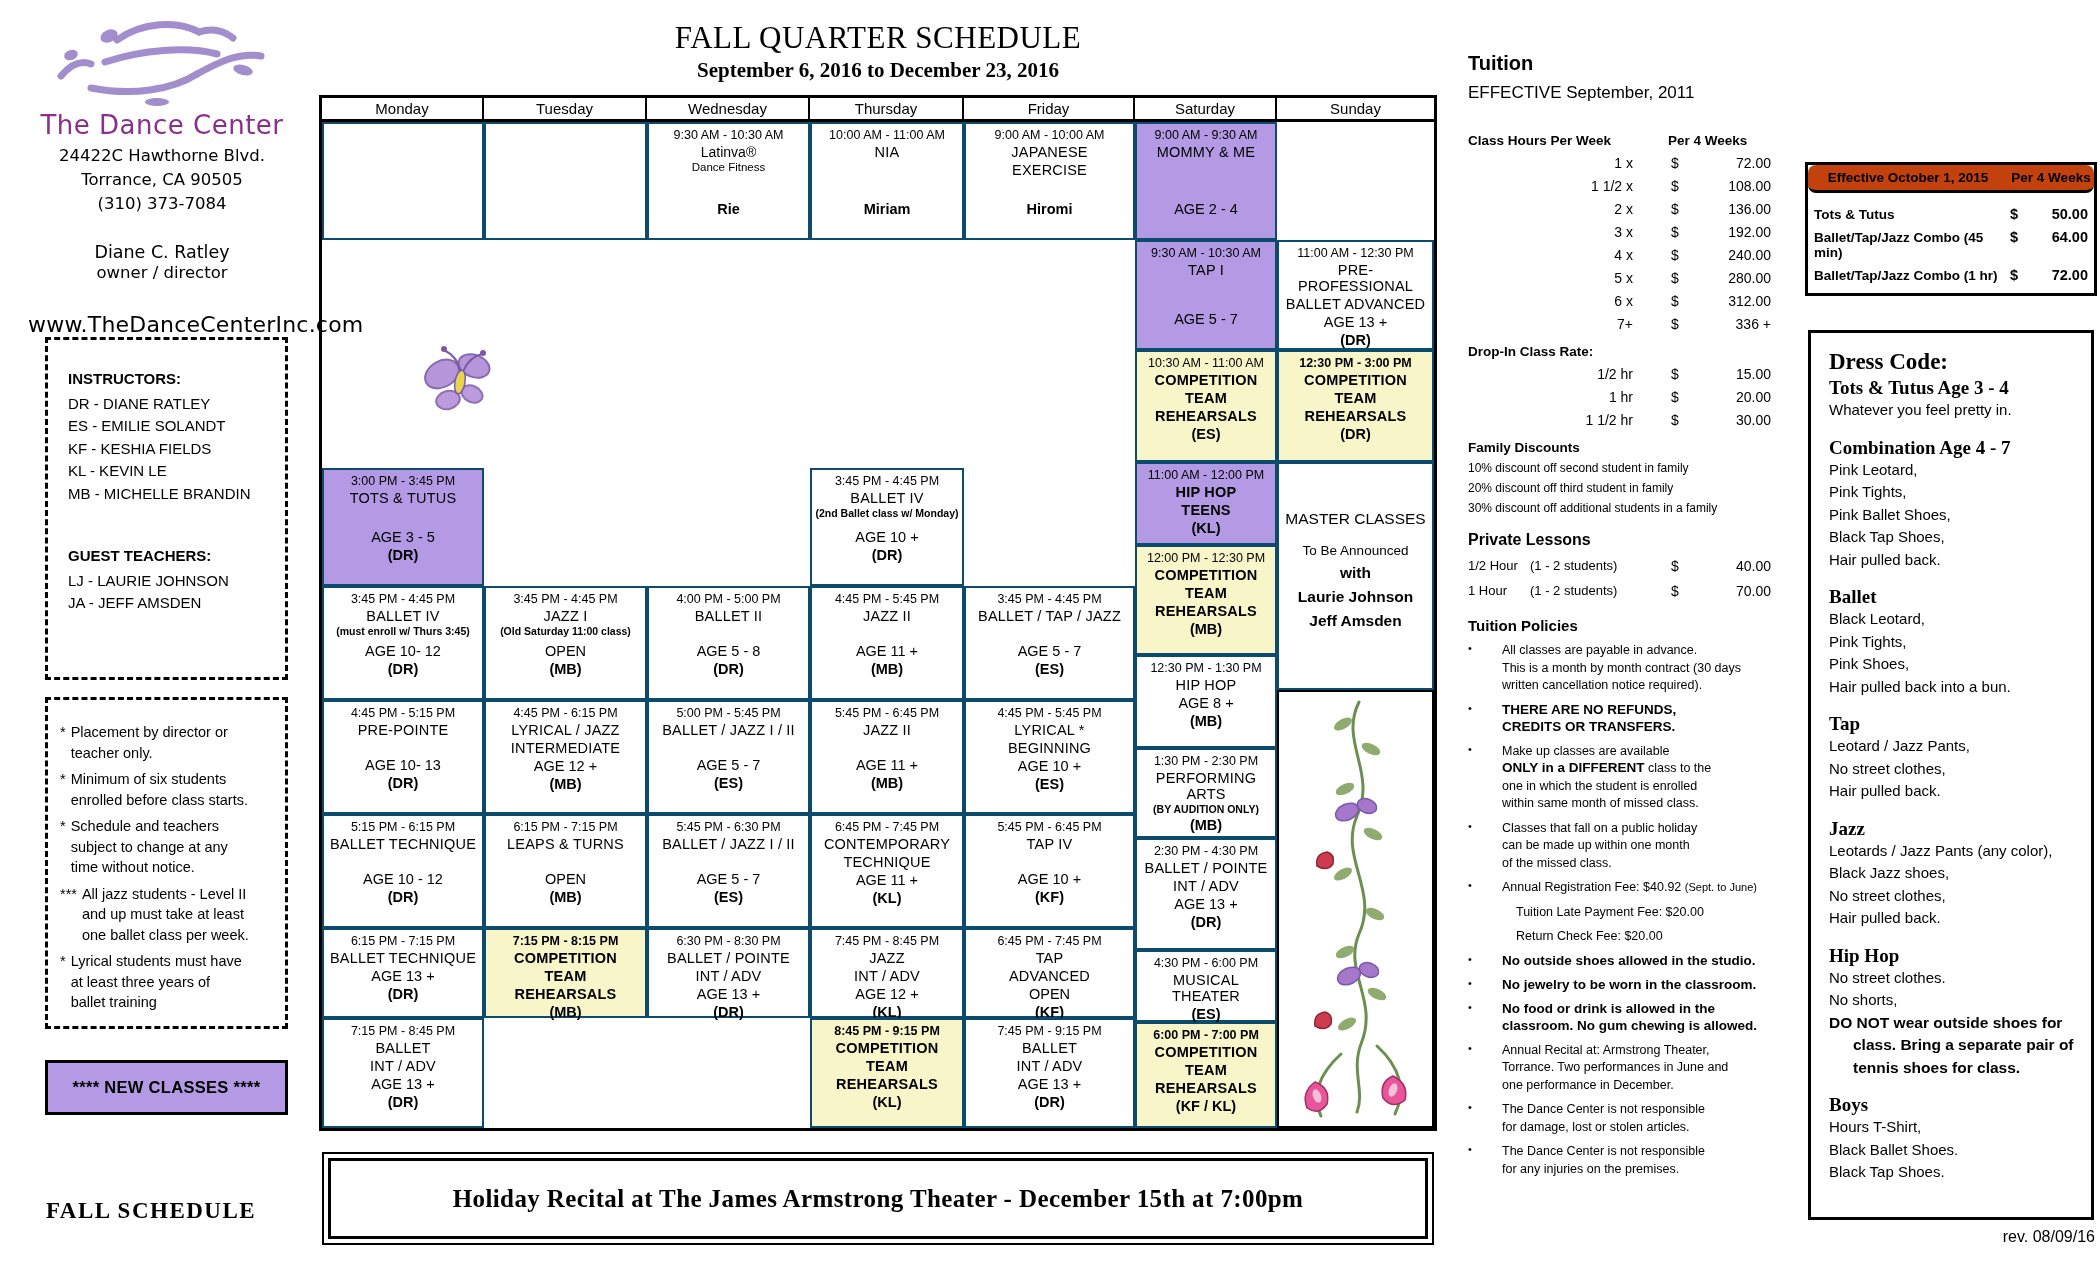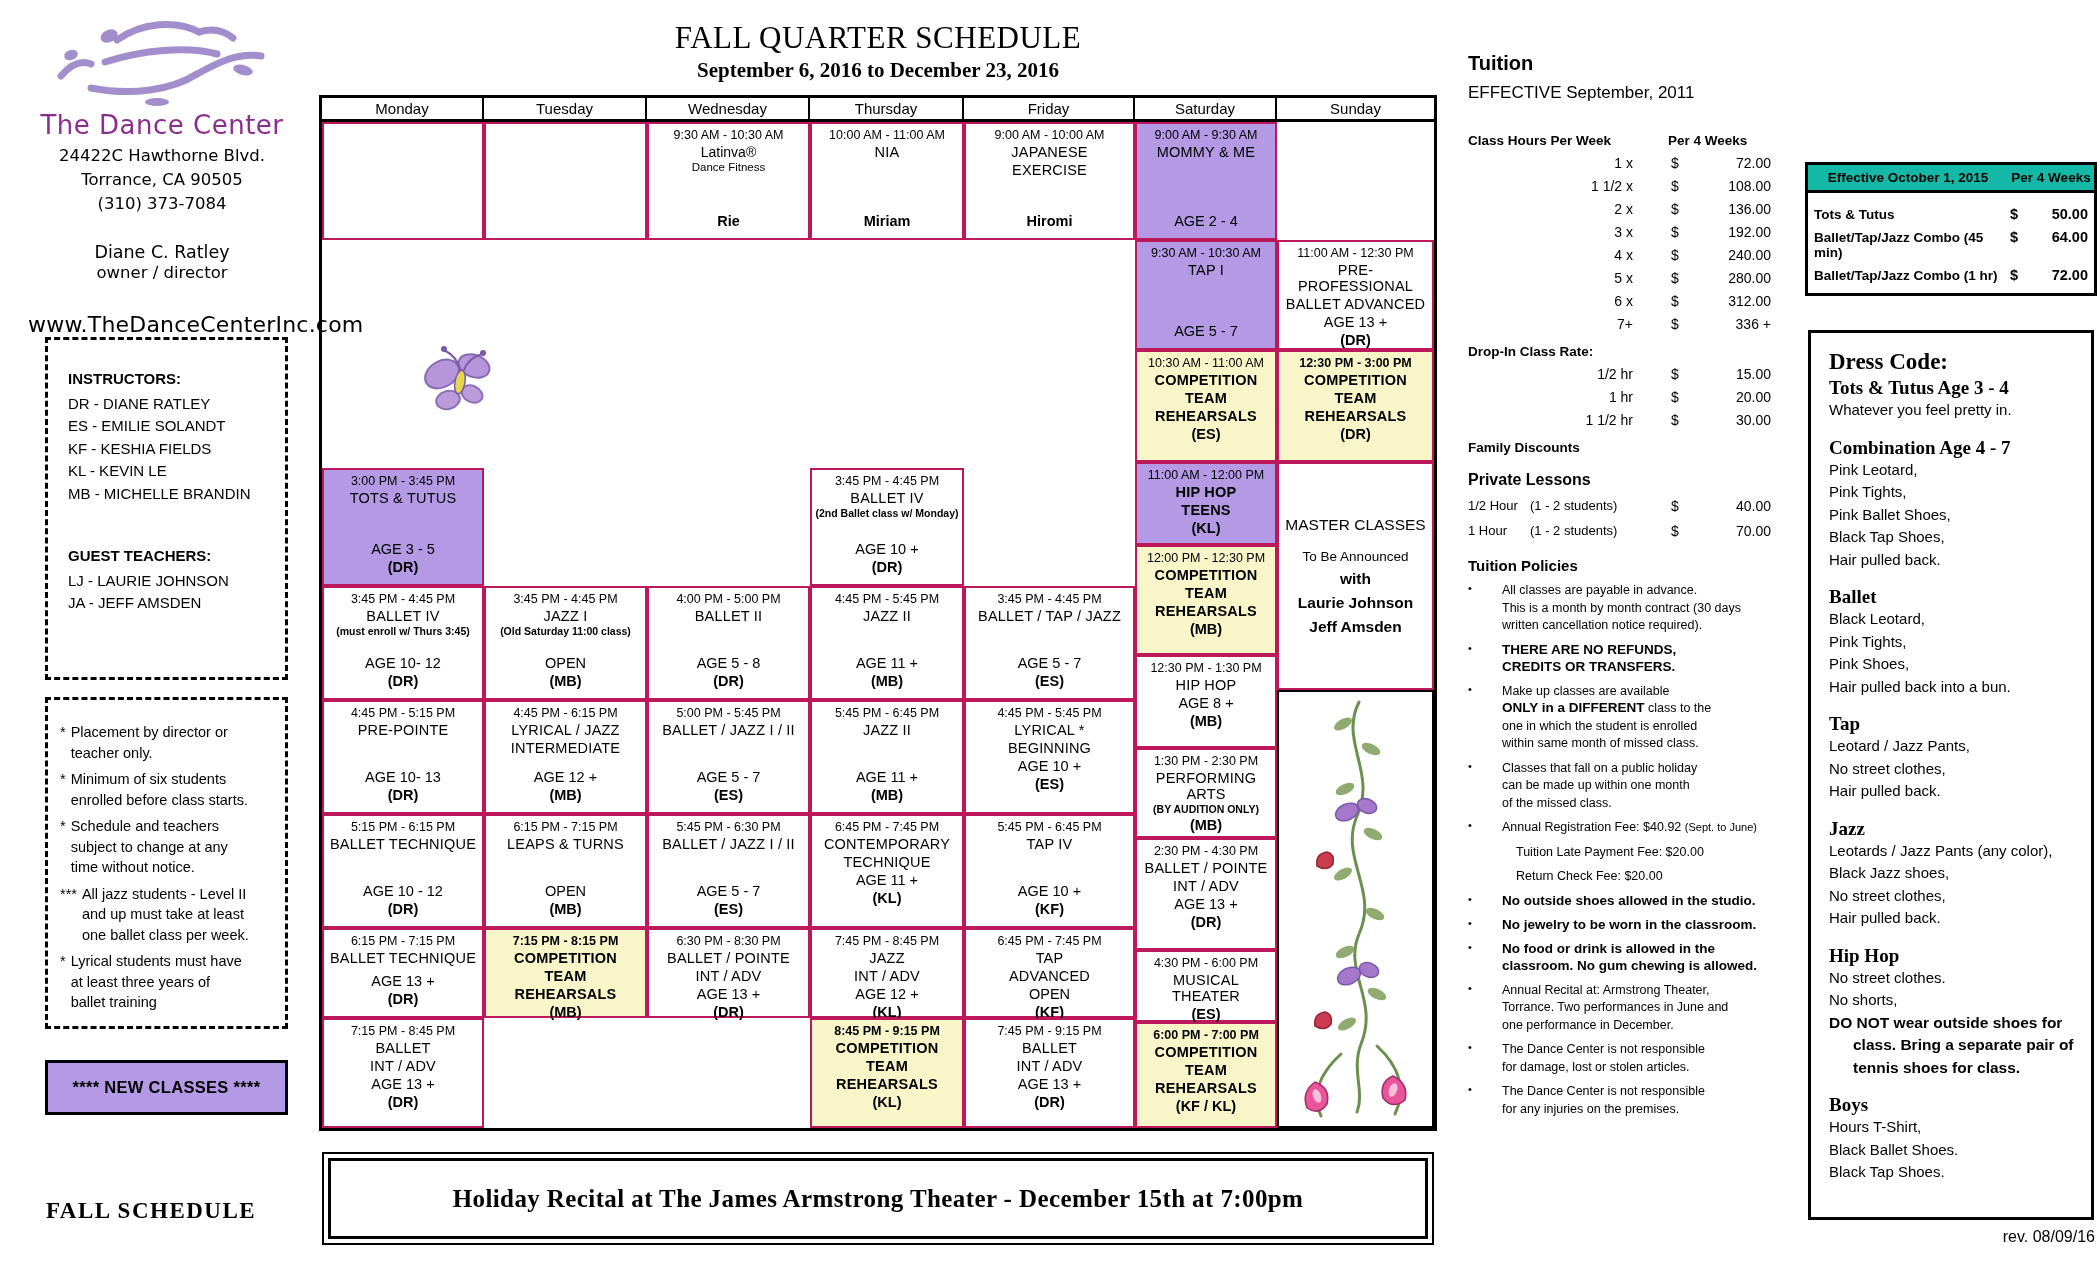--- a/index.html
+++ b/index.html
@@ -37,22 +37,22 @@
   #main-title{left:322px;top:20px;width:1112px;text-align:center;font-family:"Liberation Serif",serif;
     font-size:31px;letter-spacing:.5px;}
   #main-sub{left:322px;top:58px;width:1112px;text-align:center;font-family:"Liberation Serif",serif;
     font-size:21px;font-weight:700;}
 
   
   #grid{left:322px;top:98px;width:1112px;height:1030px;}
   #grid-border{position:absolute;left:-3px;top:-3px;width:1112px;height:1030px;border:3px solid #000;pointer-events:none;}
   .day-head{position:absolute;top:0;height:24px;border-right:2px solid #000;border-bottom:3px solid #000;
     box-sizing:border-box;display:flex;align-items:center;justify-content:center;font-size:15px;background:#fff;}
-  .cell{position:absolute;border:2px solid #be185d;box-sizing:border-box;background:#fff;
-    display:flex;flex-direction:column;align-items:center;text-align:center;padding:4px 2px 9px 2px;}
+  .cell{position:absolute;border:2px solid #0c4a6e;box-sizing:border-box;background:#fff;
+    display:flex;flex-direction:column;align-items:center;text-align:center;padding:4px 2px 21px 2px;}
   .bg-p{background:#b49ae4;}
   .bg-y{background:#f8f5c9;}
   .l-tm{font-size:12.5px;}
   .l-tmb{font-size:12.5px;font-weight:700;}
   .l-nm{font-size:14.5px;margin-top:2px;letter-spacing:.2px;}
   .l-nmb{font-size:14.5px;font-weight:700;margin-top:2px;letter-spacing:.2px;}
   .l-nm2{font-size:14px;margin-top:2px;}
   .l-nt{font-size:10.5px;font-weight:700;margin-top:1px;}
   .l-nt2{font-size:11.5px;margin-top:1px;}
   .l-ag{font-size:14.5px;margin-top:2px;}
@@ -92,22 +92,22 @@
   .pol-bullet{width:14px;font-size:11px;padding-top:1px;}
   .pol-ind{width:28px;}
   .pol-txt{flex:1;}
   .pline{line-height:15.5px;margin-left:20px;}
   .pn0{font-size:12.5px;}
   .pb1{font-size:13.5px;font-weight:700;line-height:17px;}
   .psm{font-size:11px;}
 
   
   #pricing{left:1805px;top:162px;width:292px;border:3px solid #000;box-sizing:border-box;background:#fff;}
-  #pricing-head{background:#14b8a6;border-bottom:3px solid #000;display:flex;align-items:center;height:25px;
-    font-weight:700;font-size:13.5px;}
+  #pricing-head{background:#c2410c;border-bottom:3px solid #000;display:flex;align-items:center;height:25px;
+    font-weight:700;font-size:13.5px;border-radius:8px;}
   #pricing-head .h1{flex:1;text-align:center;}
   #pricing-head .h2{width:86px;text-align:center;}
   #pricing-body{padding:6px 6px 10px 6px;}
   .prow{display:flex;font-weight:700;font-size:13.5px;margin-top:7px;align-items:baseline;}
   .prow .plab{flex:1;}
   .prow .pdol{width:26px;font-size:14.5px;}
   .prow .pamt{width:52px;text-align:right;font-size:14.5px;}
 
   
   #dress{left:1808px;top:330px;width:286px;height:890px;border:3px solid #000;box-sizing:border-box;
@@ -659,20 +659,25 @@
       </div>
       <div class="trow">
         <span class="lab">1 1/2 hr</span>
         <span class="price">
           <span>$</span>
           <span>30.00</span>
         </span>
       </div>
     </div>
   <div class="t-subhead">Family Discounts</div>
+  <div id="t-family">
+      <div class="t-family-line">10% discount off second student in family</div>
+      <div class="t-family-line">20% discount off third student in family</div>
+      <div class="t-family-line">30% discount off additional students in a family</div>
+    </div>
   <div class="t-priv-title">Private Lessons</div>
   <div id="t-private">
       <div class="privrow">
         <span class="ph">1/2 Hour</span>
         <span class="pn">(1 - 2 students)</span>
         <span class="price">
           <span>$</span>
           <span>40.00</span>
         </span>
       </div>

